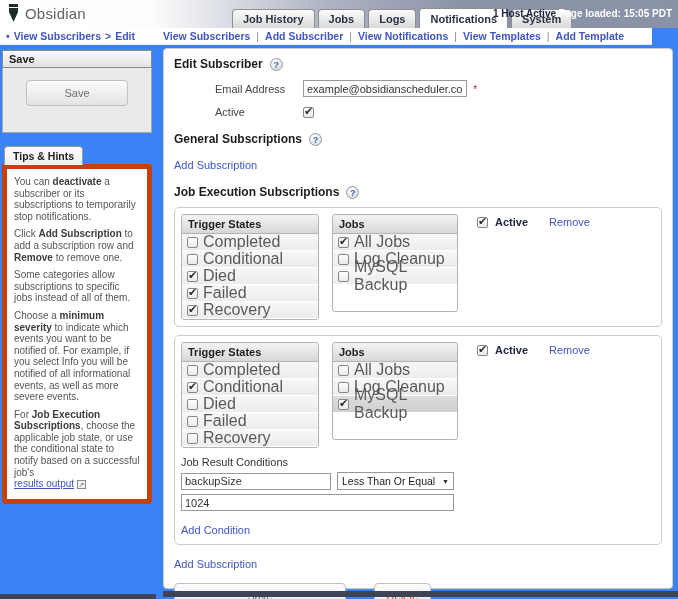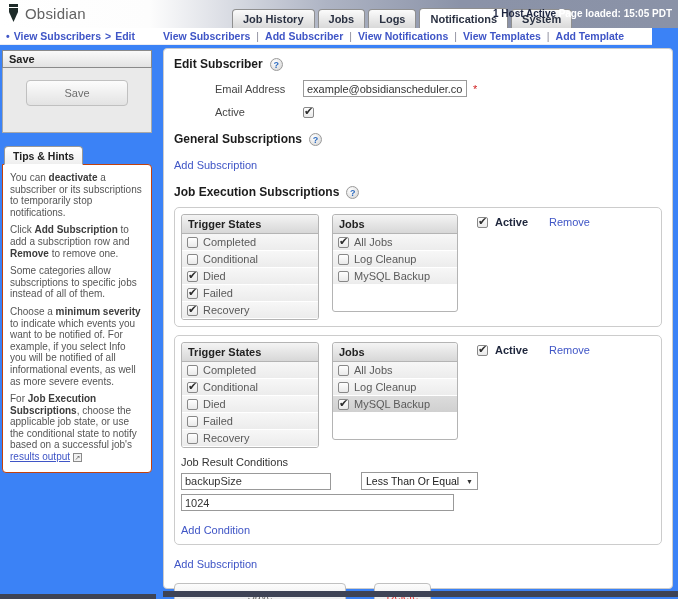--- a/index.html
+++ b/index.html
@@ -38,21 +38,21 @@
   .save-panel .panel-body { border:1px solid #a8a8a8; border-top:none; background:#eaeaea;
     padding:12px 0 26px; text-align:center; }
   .btn { display:inline-block; background:linear-gradient(#fcfcfc,#e3e3e3); border:1px solid #c0c0c0;
     border-radius:4px; color:#6e6e6e; font-size:11px; text-align:center; cursor:pointer; }
   .sidebar-save-btn { width:102px; padding:6px 0; }
 
   .tips-panel { position:absolute; left:2px; top:146px; width:150px; }
   .tips-tab { display:inline-block; position:relative; z-index:2; margin-left:2px;
     border:1px solid #999; border-bottom:1px solid #fff; background:linear-gradient(#ffffff,#efefef);
     border-radius:4px 4px 0 0; font-size:10.5px; font-weight:bold; color:#222; padding:3px 8px 2px; }
-  .tips-body { position:relative; z-index:1; margin-top:-1px; border:1px solid #c2410c;
+  .tips-body { position:relative; z-index:1; margin-top:-1px; border:5px solid #c2410c;
     border-radius:0 4px 4px 4px; background:#fff; padding:7px 7px 9px; font-size:10px;
     line-height:1.16; color:#555; }
   .tips-body p { margin-bottom:6px; }
   .tips-body p:last-child { margin-bottom:0; }
   .tips-body b { color:#3c3c3c; }
   .tips-link { color:#3f55c6; text-decoration:underline; cursor:pointer; }
   .ext-icon { display:inline-block; width:9px; height:9px; border:1px solid #8a8a8a; background:#f2f2f2;
     font-size:7px; line-height:8px; text-align:center; color:#666; margin-left:3px; vertical-align:middle; }
 
   
@@ -74,33 +74,33 @@
     font-size:11px; color:#2e2e2e; }
   .add-link { display:inline-block; color:#3f55c6; font-size:11px; cursor:pointer; } .mt9 { margin-top:9px; } .mt12 { margin-top:12px; } .mt14 { margin-top:14px; }
 
   .sub-box { border:1px solid #ccc; border-radius:5px; padding:6px; margin-top:8px; }
   .sub-box-row { display:flex; align-items:flex-start; }
   .listbox { border:1px solid #b4b4b4; border-radius:3px; background:#fff; overflow:hidden; }
   .listbox-header { background:linear-gradient(#f4f4f4,#d7d7d7); border-bottom:1px solid #b4b4b4;
     font-size:11px; font-weight:bold; color:#222; padding:3px 6px; border-radius:3px 3px 0 0; }
   .list-row { display:flex; align-items:center; gap:5px; height:17px; padding:0 5px;
     background:linear-gradient(#f7f7f7,#ececec); border-bottom:1px solid #ffffff;
-    font-size:11px; color:#5a5a5a; cursor:pointer; }
+    font-size:16px; color:#5a5a5a; cursor:pointer; }
   .list-row[data-hl="true"] { background:linear-gradient(#dcdcdc,#d0d0d0); }
   .trigger-box { width:138px; }
   .jobs-box { width:126px; margin-left:13px; height:98px; }
   .box-controls { margin-left:19px; display:flex; align-items:center; gap:7px; padding-top:2px; }
   .active-label { font-size:11px; font-weight:bold; color:#20283e; }
   .remove-link { color:#3f55c6; font-size:11px; margin-left:14px; cursor:pointer; }
 
   .cond-title { font-size:11px; color:#333; margin-top:8px; }
   .cond-row1 { display:flex; align-items:center; gap:6px; margin-top:4px; }
   .cond-prop-input { width:150px; }
   .fake-select { width:117px; height:18px; border:1px solid #999; background:#fff; font-size:10.5px;
-    color:#222; display:flex; align-items:center; justify-content:space-between; padding:0 4px; cursor:pointer;margin-left:24px; }
+    color:#222; display:flex; align-items:center; justify-content:space-between; padding:0 4px; cursor:pointer; }
   .sel-arrow { font-size:7px; color:#333; }
   .cond-value-input { width:273px; margin-top:4px; }
 
   .bottom-buttons { display:flex; align-items:center; margin-top:11px; }
   .main-save-btn { width:172px; padding:6px 0; }
   .delete-btn { width:57px; padding:6px 0; margin-left:28px; color:#e03030; }
 
   .bottom-bar-left { position:absolute; left:0; bottom:0; width:156px; height:5px; background:#3e4355; }
   .bottom-bar-main { position:absolute; left:163px; bottom:2px; width:515px; height:6px; background:#3e4355; }
 </style>

